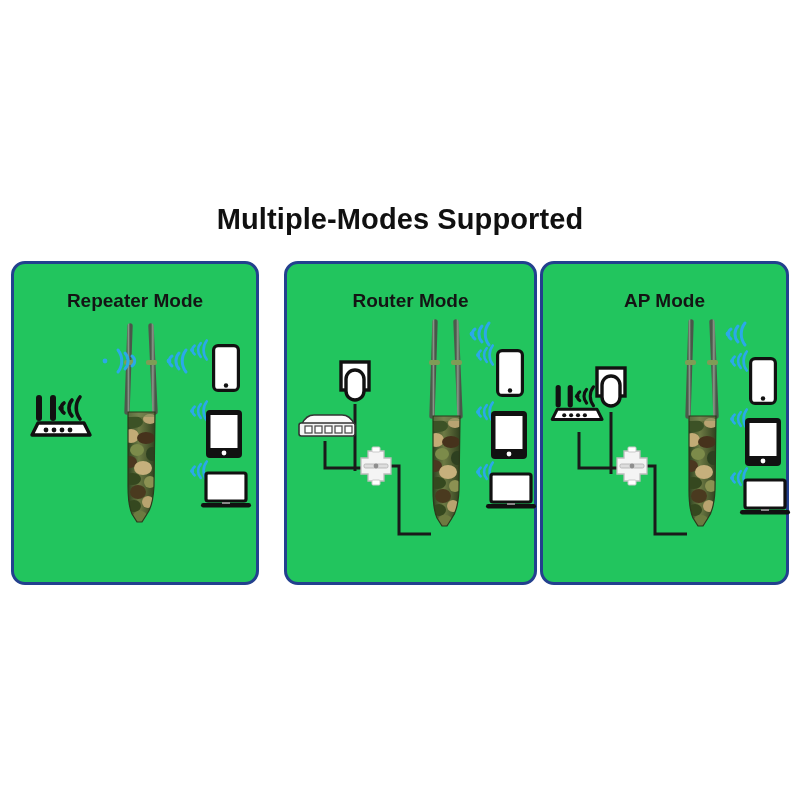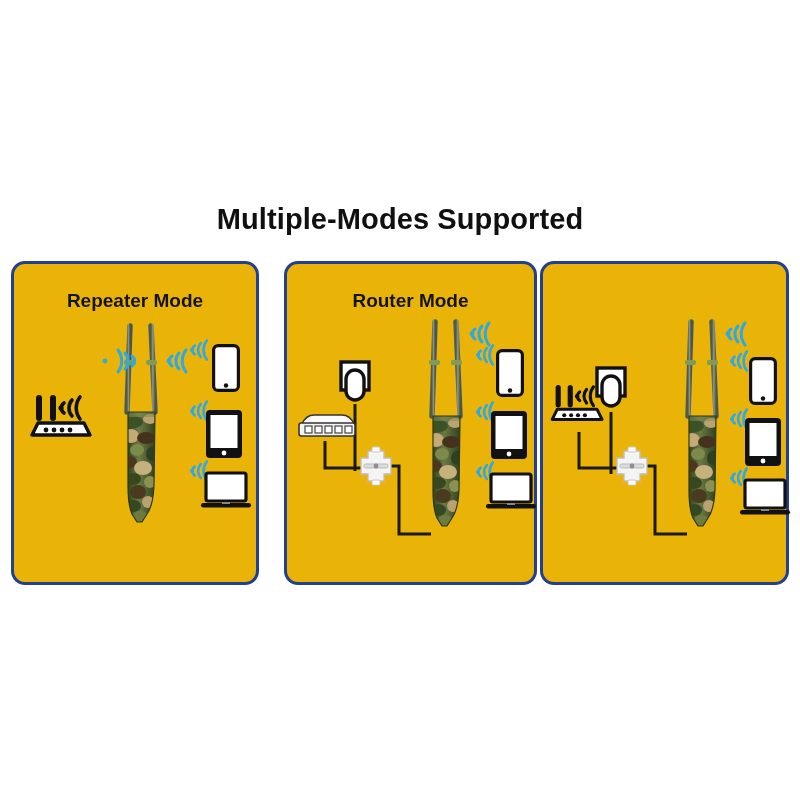--- a/index.html
+++ b/index.html
@@ -27,21 +27,21 @@
     font-size: 29px;
     font-weight: bold;
     color: #101010;
     letter-spacing: 0.1px;
     font-family: "Liberation Sans", sans-serif;
   }
   .panel {
     position: absolute;
     top: 261px;
     height: 324px;
-    background: #eab308;
+    background: #22c55e;
     border: 3px solid #23408e;
     border-radius: 14px;
     box-sizing: border-box;
   }
   #panel-0 { left: 11px;  width: 248px; }
   #panel-1 { left: 273px; width: 253px; margin-left: 11px; }
   #panel-2 { left: 540px; width: 249px; }
   .panel-title {
     position: absolute;
     left: 0;
@@ -369,20 +369,21 @@
           <rect x="6" y="2" width="40" height="28" rx="2" fill="#ffffff" stroke="#111111" stroke-width="3.2"></rect>
           <rect x="1" y="32" width="50" height="4.4" rx="2.2" fill="#111111"></rect>
           <rect x="22" y="31" width="8" height="2" fill="#888888"></rect>
         </svg>
       </div>
 
     </div>
   </div>
 
   <div class="panel" id="panel-2">
+    <div class="panel-title">AP Mode</div>
     <div class="scene">
 
       <div class="node" style="left:0px; top:0px;">
         <svg width="250" height="268" viewBox="0 0 250 268">
           <g fill="none" stroke="#1a1a1a" stroke-width="3">
             <path d="M68 96 L68 158"></path>
             <path d="M36 116 L36 152 L78 152"></path>
             <path d="M101 150 L112 150 L112 218 L144 218"></path>
           </g>
         </svg>

